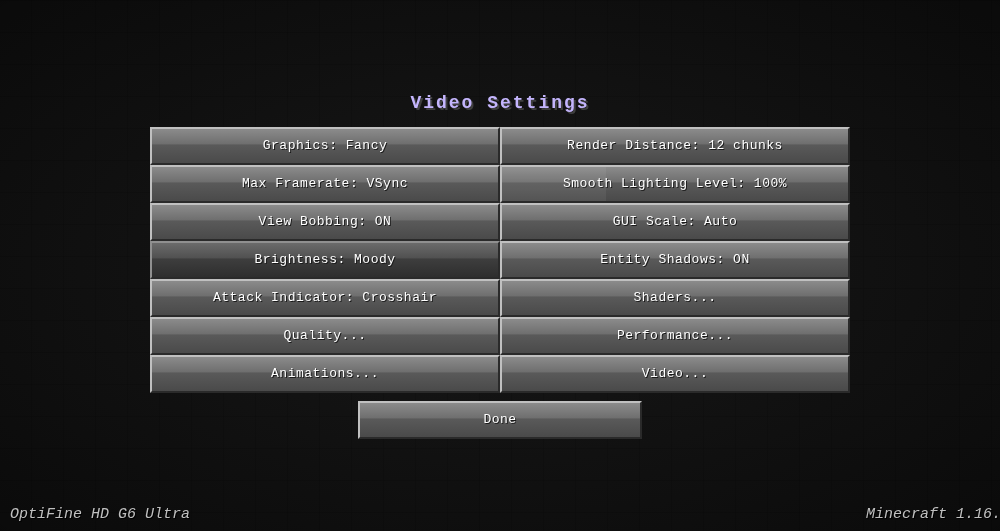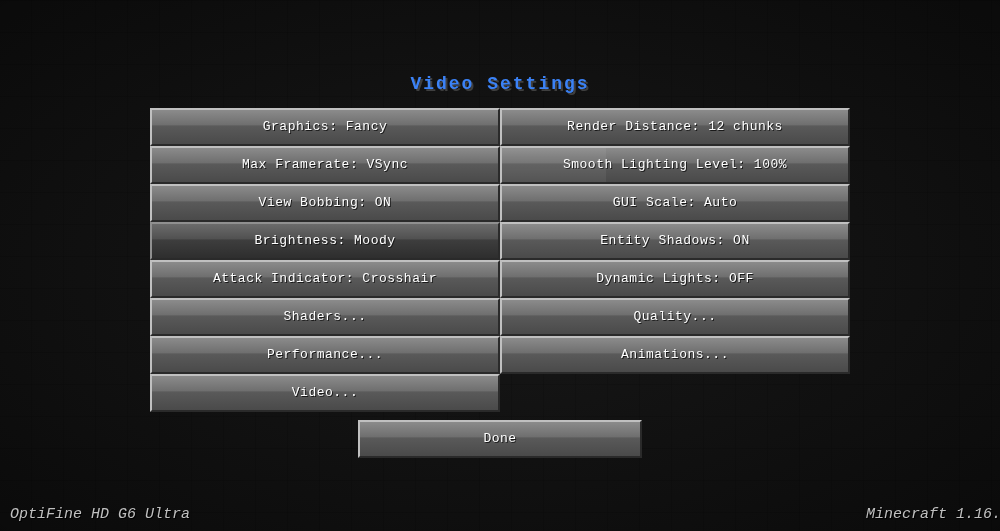--- a/index.html
+++ b/index.html
@@ -51,21 +51,21 @@
       position: relative;
       z-index: 1;
       display: flex;
       flex-direction: column;
       align-items: center;
       gap: 6px;
       width: 700px;
     }
 
     .title {
-      color: #3b82f6;
+      color: #c4b5fd;
       font-size: 18px;
       font-weight: bold;
       letter-spacing: 2px;
       text-shadow: 2px 2px 0px #3f3f3f;
       margin-bottom: 8px;
       font-family: 'Courier New', monospace;
     }
 
     .buttons-grid {
       display: grid;
@@ -171,21 +171,20 @@
 
     <button class="mc-btn slider-like">Smooth Lighting Level: 100%</button>
     <button class="mc-btn">View Bobbing: ON</button>
 
     <button class="mc-btn">GUI Scale: Auto</button>
     <button class="mc-btn darker">Brightness: Moody</button>
 
     <button class="mc-btn">Entity Shadows: ON</button>
     <button class="mc-btn">Attack Indicator: Crosshair</button>
 
-    <button class="mc-btn">Dynamic Lights: OFF</button>
 
     <button class="mc-btn">Shaders...</button>
     <button class="mc-btn">Quality...</button>
 
     <button class="mc-btn">Performance...</button>
 
     <button class="mc-btn">Animations...</button>
     <button class="mc-btn">Video...</button>
 
   </div>

